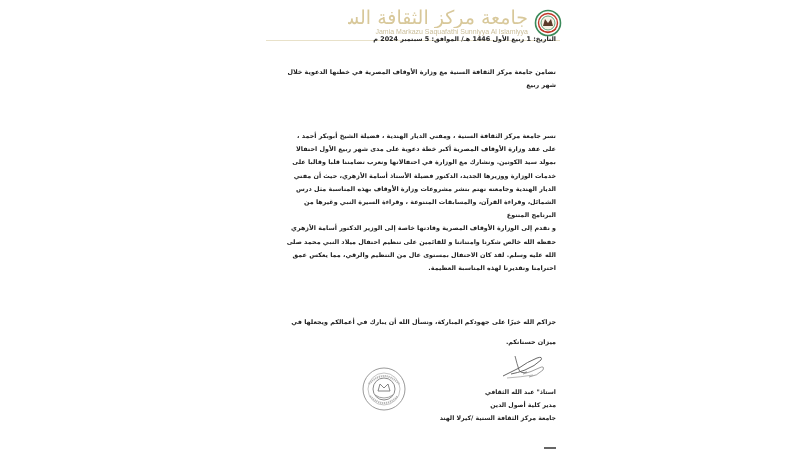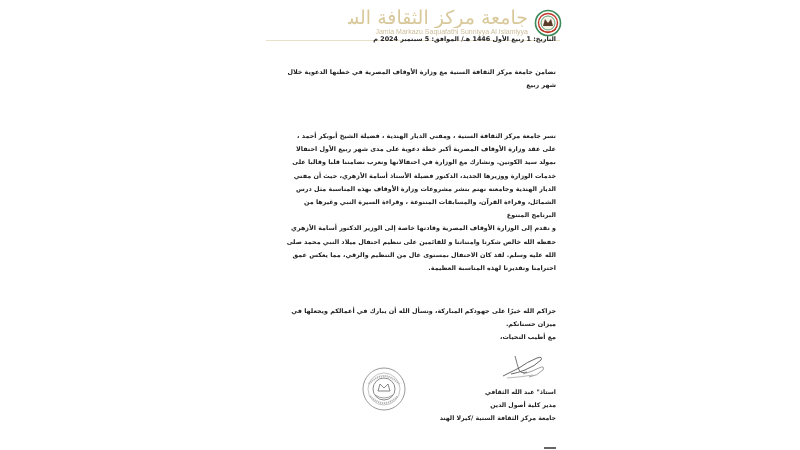--- a/index.html
+++ b/index.html
@@ -88,22 +88,22 @@
       margin-top: 12px;
     }
     .body-text {
       top: 130px;
       line-height: 13.2px;
     }
     .body-text p {
       margin: 0;
     }
     .closing {
-      top: 305px;
-      line-height: 13px;
+      top: 312px;
+      line-height: 20px;
     }
     .closing p {
       margin: 0;
     }
     .signature {
       position: absolute;
       left: 497px;
       top: 350px;
       width: 52px;
       height: 32px;
@@ -162,21 +162,20 @@
     <div>تضامن جامعة مركز الثقافة السنية مع وزارة الأوقاف المصرية في خطتها الدعوية خلال شهر ربيع</div>
   </div>
 
   <div class="doc body-text">
     <p>تسر جامعة مركز الثقافة السنية ، ومفتي الديار الهندية ، فضيلة الشيخ أبوبكر أحمد ، على عقد وزارة الأوقاف المصرية أكبر خطة دعوية على مدى شهر ربيع الأول احتفالا بمولد سيد الكونين. ونشارك مع الوزارة في احتفالاتها ونعرب تضامننا قلبا وقالبا على خدمات الوزارة ووزيرها الجديد، الدكتور فضيلة الأستاذ أسامة الأزهري، حيث أن مفتي الديار الهندية وجامعته تهتم بنشر مشروعات وزارة الأوقاف بهذه المناسبة مثل درس الشمائل، وقراءة القرآن، والمسابقات المتنوعة ، وقراءة السيرة النبي وغيرها من البرنامج المتنوع</p>
     <p>و نقدم إلى الوزارة الأوقاف المصرية وقادتها خاصة إلى الوزير الدكتور أسامة الأزهري حفظه الله خالص شكرنا وامتناننا و للقائمين على تنظيم احتفال ميلاد النبي محمد صلى الله عليه وسلم. لقد كان الاحتفال بمستوى عال من التنظيم والرقي، مما يعكس عمق احترامنا وتقديرنا لهذه المناسبة العظيمة.</p>
   </div>
 
   <div class="doc closing">
     <p>جزاكم الله خيرًا على جهودكم المباركة، ونسأل الله أن يبارك في أعمالكم ويجعلها في ميزان حسناتكم.</p>
-    <p>مع أطيب التحيات،</p>
   </div>
 
   <svg class="signature" viewBox="0 0 52 32">
     <path d="M6 26 Q14 22 22 18 Q30 12 40 8 Q46 6 44 10 Q38 16 28 20 Q20 23 14 24" fill="none" stroke="#555" stroke-width="0.9"></path>
     <path d="M18 6 Q20 14 22 20 Q24 24 30 22" fill="none" stroke="#555" stroke-width="0.8"></path>
     <path d="M26 24 Q34 22 42 18 Q48 15 46 20 Q40 26 32 27" fill="none" stroke="#777" stroke-width="0.7"></path>
     <path d="M10 28 Q24 27 36 25" fill="none" stroke="#888" stroke-width="0.6"></path>
   </svg>
 
   <svg class="seal" viewBox="0 0 46 46">

